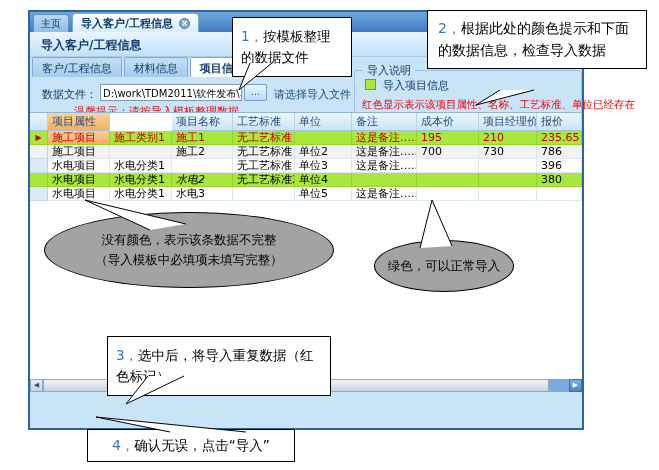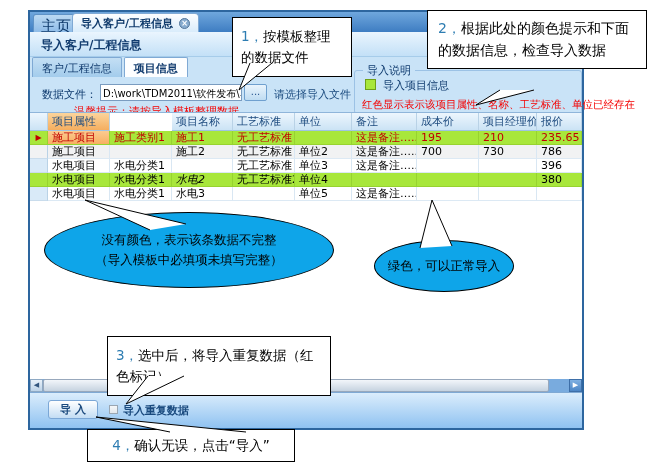--- a/index.html
+++ b/index.html
@@ -8,21 +8,21 @@
 
   
   #app { position:absolute; left:28px; top:10px; width:556px; height:420px;
          border:2px solid #2D669F; background:#C9E3F7; }
 
   
   .tabbar { position:absolute; left:0; top:0; width:552px; height:20px;
             background:linear-gradient(#6FA7DD,#3E7DC2); }
   .tab-home { position:absolute; left:3px; top:2px; height:18px; padding:2px 7px;
               background:linear-gradient(#BBD9F2,#8FBCE8); border:1px solid #5E92C6; border-bottom:none;
-              border-radius:3px 3px 0 0; font-size:15px; color:#0F3A6B; }
+              border-radius:3px 3px 0 0; font-size:10px; color:#0F3A6B; }
   .tab-active { position:absolute; left:42px; top:1px; height:19px; padding:2px 8px;
                 background:linear-gradient(#FDFEFF,#D9ECFB); border:1px solid #7FA9D4; border-bottom:none;
                 border-radius:4px 4px 0 0; font-size:11px; font-weight:bold; color:#0F3A6B;
                 display:flex; align-items:center; gap:6px; }
   .closeico { width:11px; height:11px; border-radius:50%; background:#87ABCE; border:1px solid #54779B;
               color:#fff; font-size:8px; line-height:9px; text-align:center; display:inline-block; }
 
   
   .titlebar { position:absolute; left:0; top:20px; width:552px; height:25px;
               background:linear-gradient(#EAF5FE,#C3E0F7); border-bottom:1px solid #A6CCEA;
@@ -89,21 +89,21 @@
                background:linear-gradient(#FFFFFF,#C3DDF4); border:1px solid #7BA7D6; border-radius:3px;
                font-size:11px; font-weight:bold; color:#1B4A7E; text-align:center; line-height:17px; }
   .cbox { position:absolute; left:79px; top:12px; width:9px; height:9px;
           background:linear-gradient(#F5F7F9,#E2E7EC); border:1px solid #9AA6B2; }
   .cblabel { position:absolute; left:93px; top:10px; font-size:11px; font-weight:bold; color:#1A4A7E; }
 
   
   .callout { position:absolute; background:#fff; border:1px solid #000; color:#000;
              font-size:13.5px; line-height:1.55; padding:8px 8px; z-index:50; }
   .co-num { color:#2E7DB2; }
-  .oval { position:absolute; background:#0ea5e9; border:1px solid #000; border-radius:50%;
+  .oval { position:absolute; background:#a3a3a3; border:1px solid #000; border-radius:50%;
           color:#000; font-size:12.5px; z-index:50; display:flex; flex-direction:column;
           align-items:center; justify-content:center; text-align:center; line-height:1.6; }
   #tails { position:absolute; left:0; top:0; z-index:60; pointer-events:none; }
   #c1 { left:232px; top:17px; width:120px; }
   #c2 { left:427px; top:10px; width:220px; font-size:14px; padding:7px 10px; }
   #c3 { left:107px; top:336px; width:224px; }
   #c4 { left:87px; top:429px; width:208px; text-align:center; padding:5px 4px; }
   #ovL { left:44px; top:212px; width:290px; height:76px; }
   #ovR { left:374px; top:240px; width:140px; height:52px; }
 </style>
@@ -117,20 +117,21 @@
     <div class="tab-active">
       <span>导入客户/工程信息</span>
       <span class="closeico">×</span>
     </div>
   </div>
 
   <div class="titlebar">导入客户/工程信息</div>
 
   <div class="subtabs">
     <div class="subtab">客户/工程信息</div>
+    <div class="subtab">材料信息</div>
     <div class="subtab active">项目信息</div>
   </div>
 
   <div class="filelabel">数据文件：</div>
   <div class="fileinput">D:\work\TDM2011\软件发布\导入数据模板\项</div>
   <div class="browsebtn">...</div>
   <div class="filehint">请选择导入文件</div>
   <div class="tip">温馨提示：请按导入模板整理数据。</div>
 
   <div class="legendbox">
@@ -215,25 +216,20 @@
           <div class="gcell" style="width: 45px;"></div>
         </div>
       </div>
     <div class="hscroll">
       <div class="hs-arrow" style="left:0;">◀</div>
       <div class="hs-thumb"></div>
       <div class="hs-arrow right">▶</div>
     </div>
   </div>
 
-  <div class="bottombar">
-    <div class="importbtn">导 入</div>
-    <div class="cbox"></div>
-    <div class="cblabel">导入重复数据</div>
-  </div>
 </div>
 
 <div class="callout" id="c1">
   <span class="co-num">1，</span><span>按模板整理的数据文件</span>
 </div>
 <div class="callout" id="c2">
   <span class="co-num">2，</span><span>根据此处的颜色提示和下面的数据信息，检查导入数据</span>
 </div>
 <div class="callout" id="c3">
   <span class="co-num">3，</span><span>选中后，将导入重复数据（红色标记）</span>

